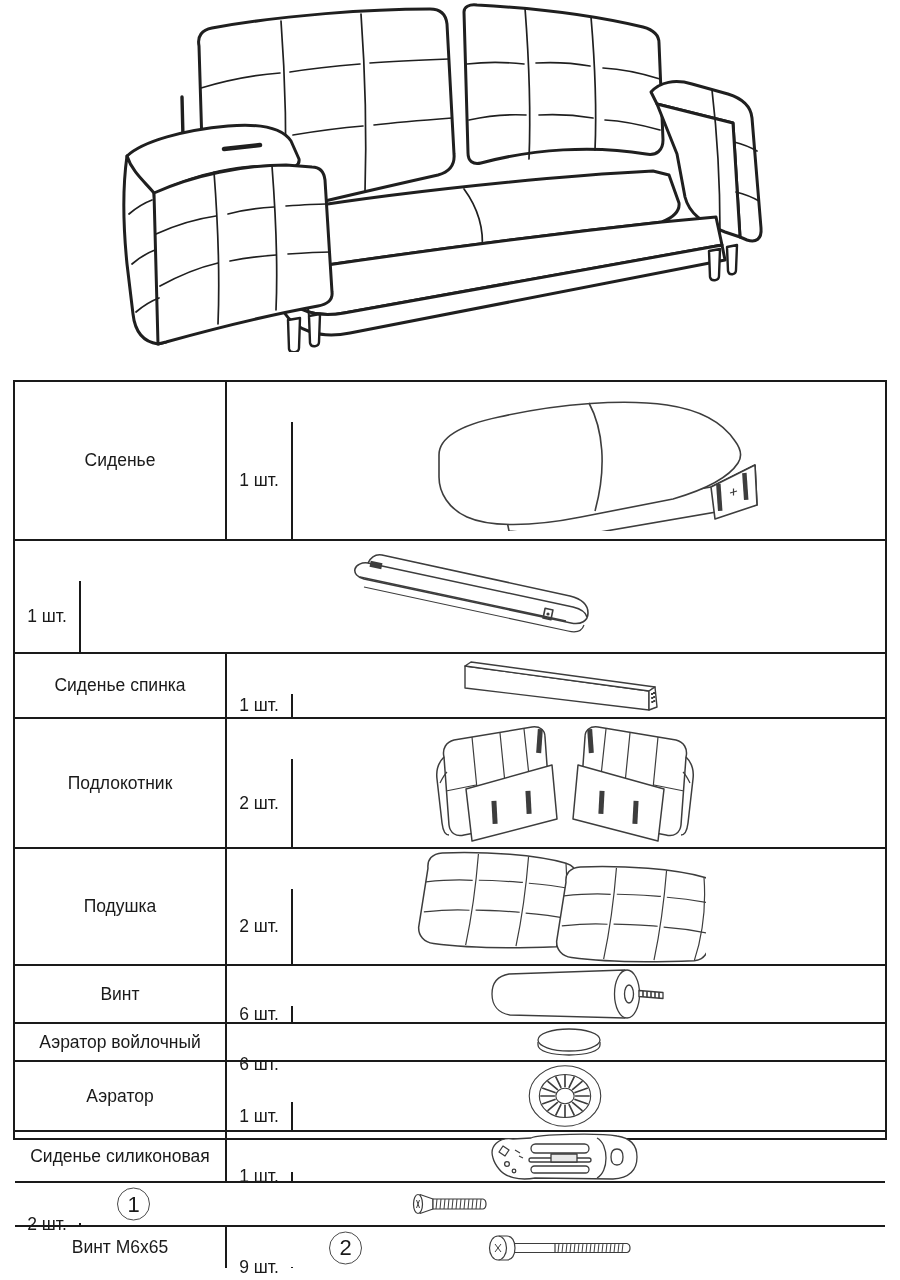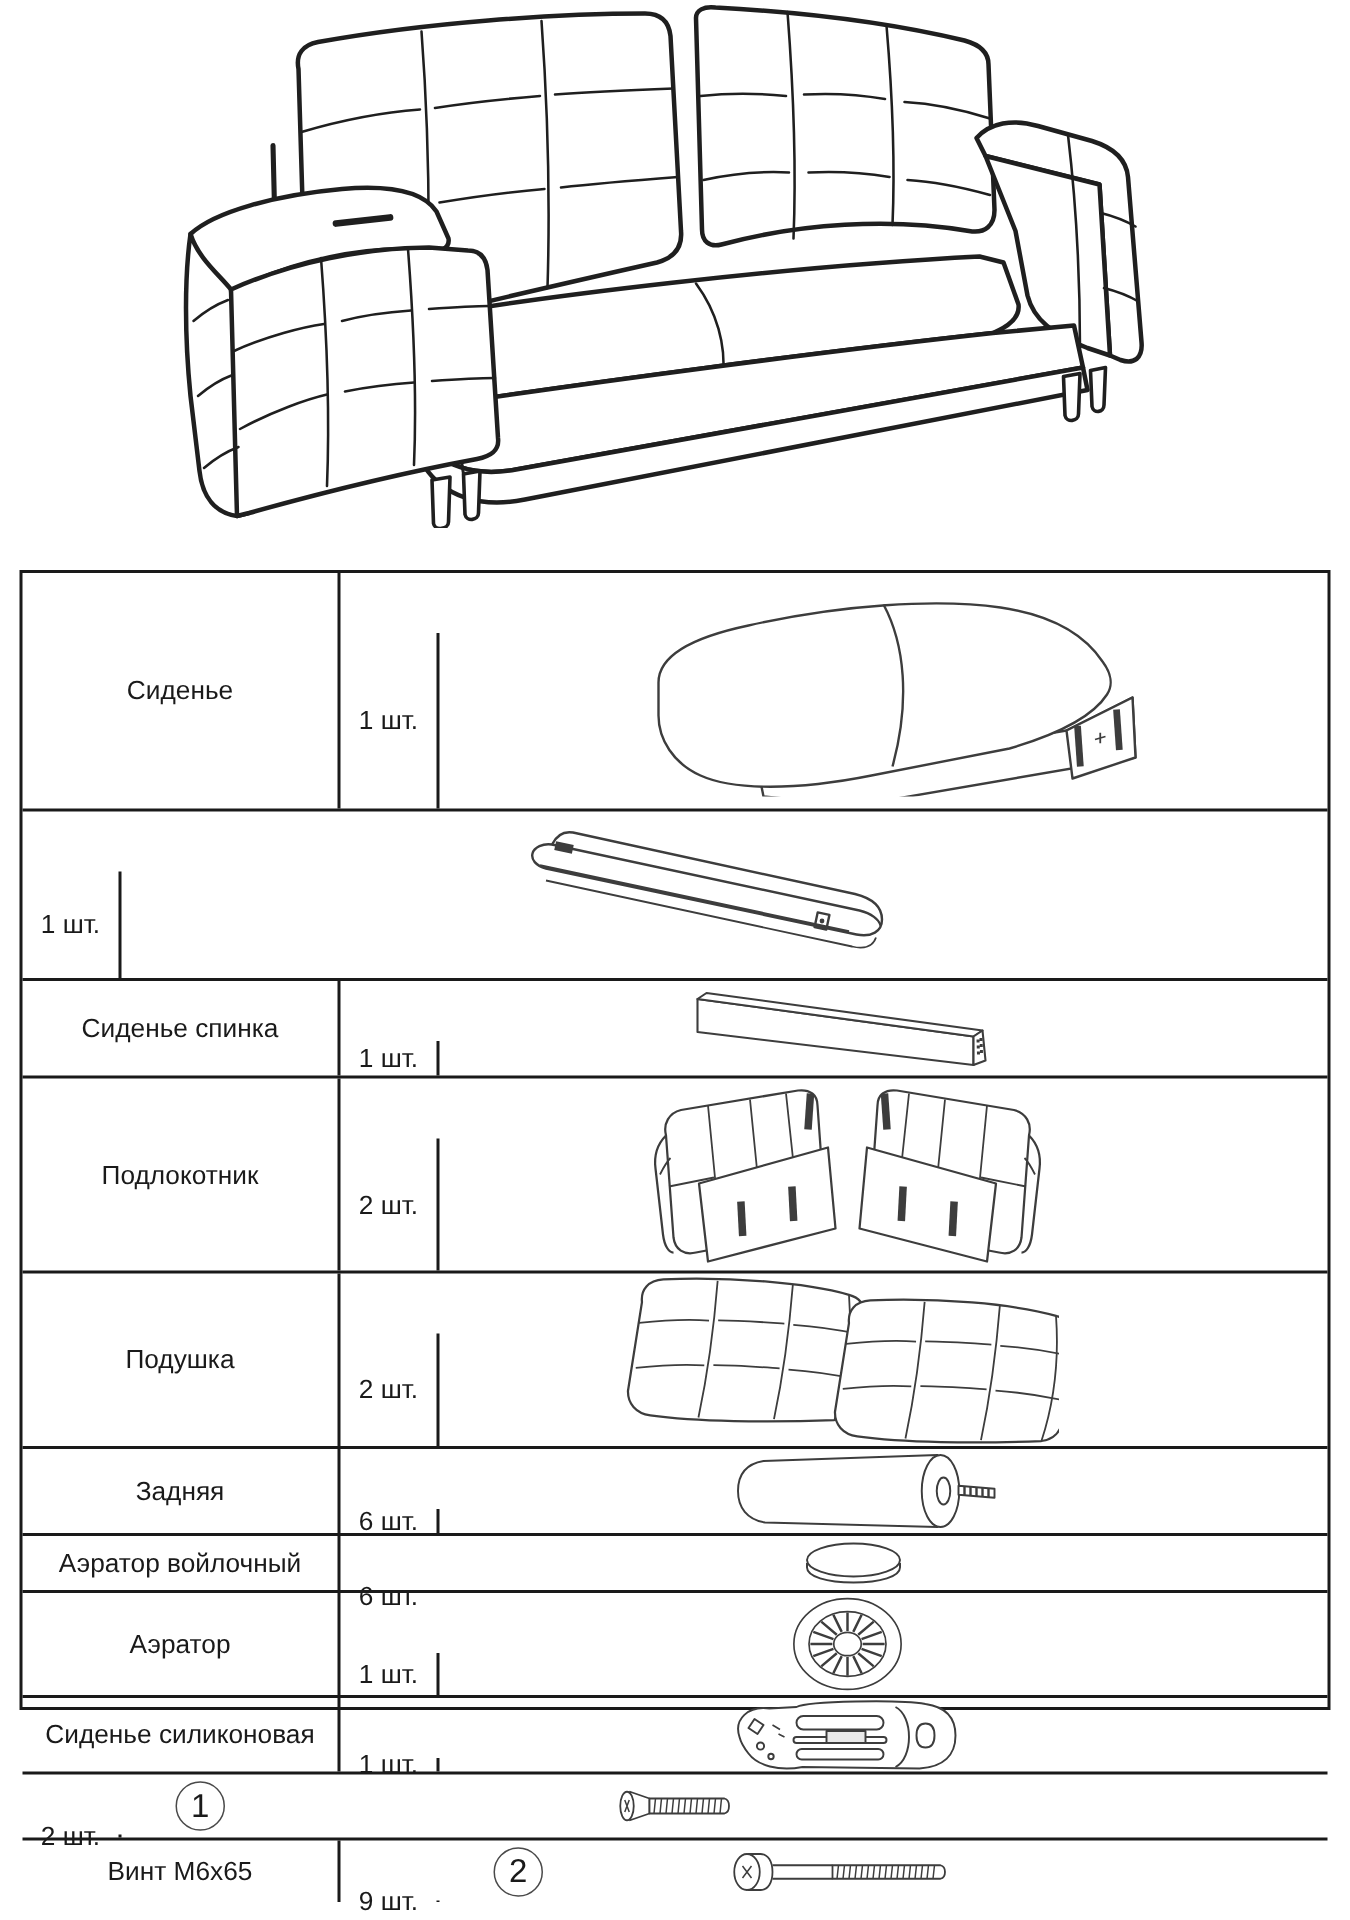--- a/index.html
+++ b/index.html
@@ -185,21 +185,21 @@
               <path d="M14 40 C30 36 46 33 60 32 M66 31 C80 29 96 28 110 27 M116 27 C130 26 146 26 161 27" fill="none" stroke-width="1.2"></path>
               <path d="M16 70 C32 66 47 63 61 62 M67 61 C81 59 97 58 111 57 M117 57 C131 56 147 56 162 57" fill="none" stroke-width="1.2"></path>
               <path d="M150 2 C156 30 157 58 152 86" fill="none" stroke-width="1.2"></path>
             </g>
           </g>
         </svg>
       </div>
     </div>
 
     <div class="row r5">
-      <div class="cell name">Задняя</div>
+      <div class="cell name">Винт</div>
       <div class="cell qty">6 шт.</div>
       <div class="cell illo">
         <svg width="186" height="56" viewBox="0 0 186 56" style="margin-left:-26px">
           <g fill="#fff" stroke="#3d3d3d" stroke-width="1.3" stroke-linejoin="round">
             <path d="M142 4 L26 8 C14 10 9 17 9 28 C9 39 15 47 27 49 L142 52 C136 37 136 19 142 4 Z"></path>
             <ellipse cx="144" cy="28" rx="12.5" ry="24"></ellipse>
             <ellipse cx="146" cy="28" rx="4.5" ry="9"></ellipse>
             <path d="M156 24.5 L180 26.5 L180 32.5 L156 30.5 Z"></path>
             <path d="M160 25 L160 31 M164 25.3 L164 31.3 M168 25.6 L168 31.6 M172 26 L172 32 M176 26.3 L176 32.3" stroke-width="1.6"></path>
           </g>

